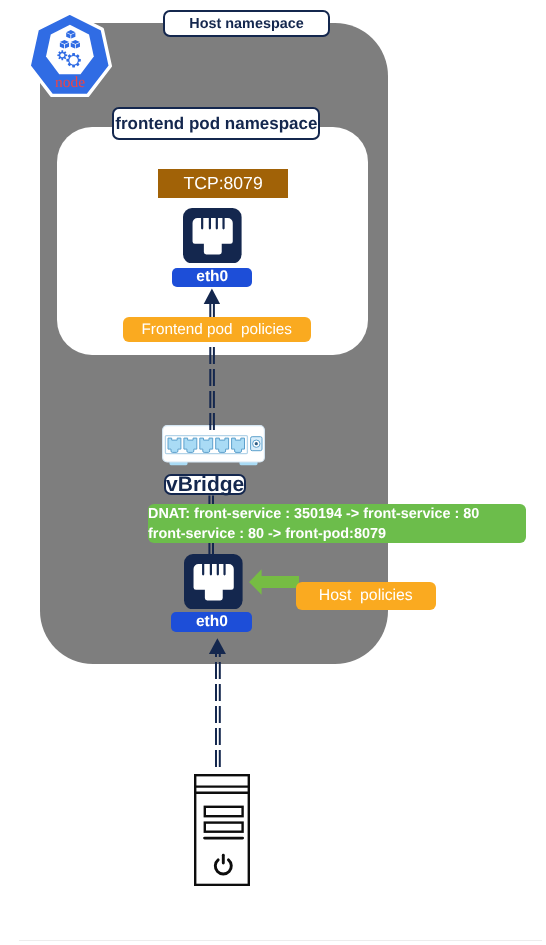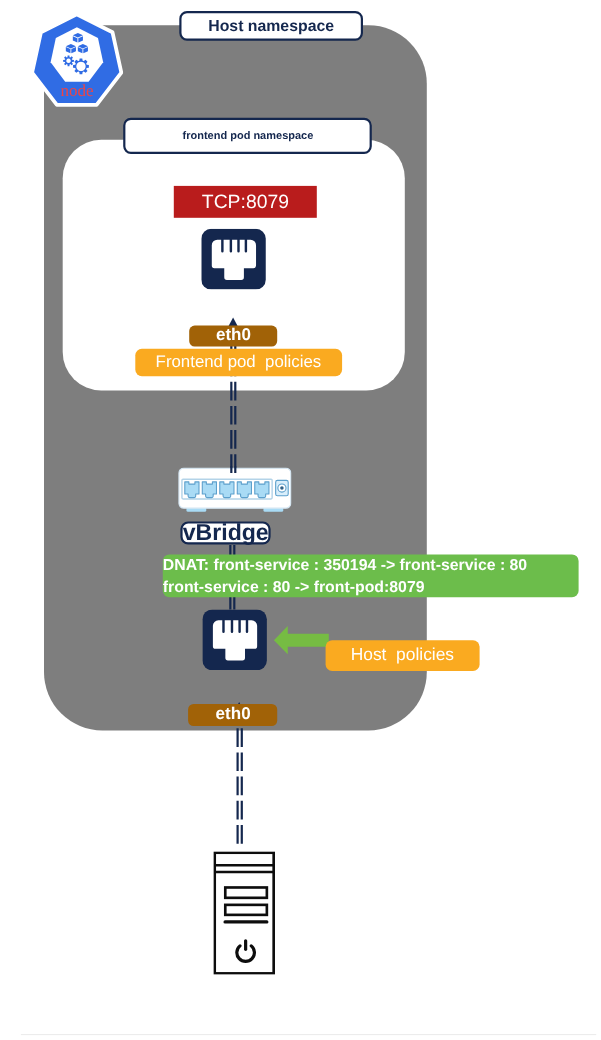--- a/index.html
+++ b/index.html
@@ -18,30 +18,30 @@
   .icon-node-label{position:absolute;left:0;top:63px;width:84px;text-align:center;color:#ef4444;
      font-size:15.5px;line-height:16px;font-family:Liberation Serif, serif;}
   .icon-pod{left:46px;top:126px;width:84px;height:82px;}
   .icon-pod-label{position:absolute;left:0;top:54px;width:84px;text-align:center;color:#dce6fa;
      font-size:16px;line-height:18px;font-family:"Liberation Sans",sans-serif;}
 
   
   .badge-outline{background:#ffffff;border:2.6px solid #14274e;border-radius:7px;color:#14274e;
      font-weight:bold;display:flex;align-items:center;justify-content:center;box-sizing:border-box;}
   .host-ns-label{left:135px;top:10px;width:167px;height:27px;font-size:14.4px;margin-left:28px;}
-  .pod-ns-label{left:112.4px;top:107.4px;width:226px;height:33px;font-size:10px;}
+  .pod-ns-label{left:112.4px;top:107.4px;width:208px;height:33px;font-size:17px;}
   .bridge-label{left:164.2px;top:474.4px;width:82px;height:20.5px;font-size:21px;}
 
-  .badge-navy{background:#a16207;color:#ffffff;font-weight:bold;display:flex;align-items:center;
-     justify-content:center;box-sizing:border-box;margin-top:28px;}
+  .badge-navy{background:#1d4ed8;color:#ffffff;font-weight:bold;display:flex;align-items:center;
+     justify-content:center;box-sizing:border-box;}
   .eth-pod-label{left:172.1px;top:267.5px;width:80.3px;height:19.7px;border-radius:5px;font-size:15.5px;}
   .eth-host-label{left:171.4px;top:612.4px;width:81.1px;height:19.7px;border-radius:5px;font-size:15.5px;}
   .external-ip{left:159.5px;top:898.1px;width:143.2px;height:26.2px;border-radius:7px;font-size:15.5px;}
 
-  .tcp-badge{left:157.9px;top:168.8px;width:130.4px;height:29.2px;background:#b91c1c;color:#ffffff;
+  .tcp-badge{left:157.9px;top:168.8px;width:130.4px;height:29.2px;background:#a16207;color:#ffffff;
      display:flex;align-items:center;justify-content:center;font-size:17.6px;
      font-family:"Liberation Sans",sans-serif;}
 
   .badge-orange{background:#faaa20;color:#ffffff;border-radius:6px;display:flex;align-items:center;
      justify-content:center;box-sizing:border-box;white-space:pre;
      font-size:14.5px;font-family:"Liberation Sans",sans-serif;}
   .pod-policies{left:122.9px;top:317.1px;width:187.7px;height:25px;font-size:15.3px;}
   .host-policies{left:295.9px;top:565.3px;width:139.8px;height:27.9px;font-size:15.8px;margin-top:17px;}
 
   .dnat-box{left:148px;top:504px;width:378px;height:39px;background:#6cbd4b;color:#ffffff;

